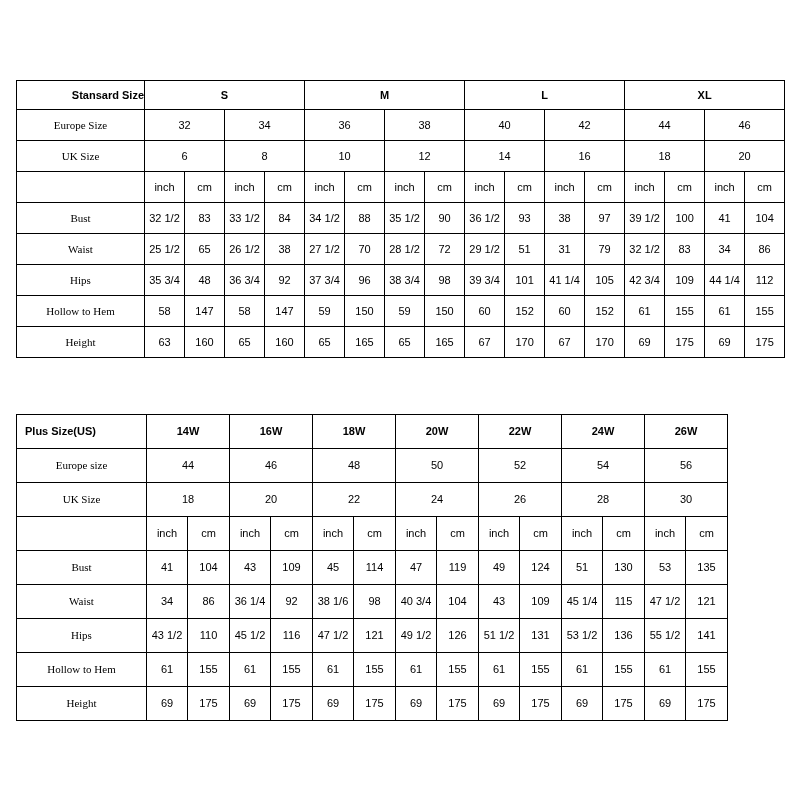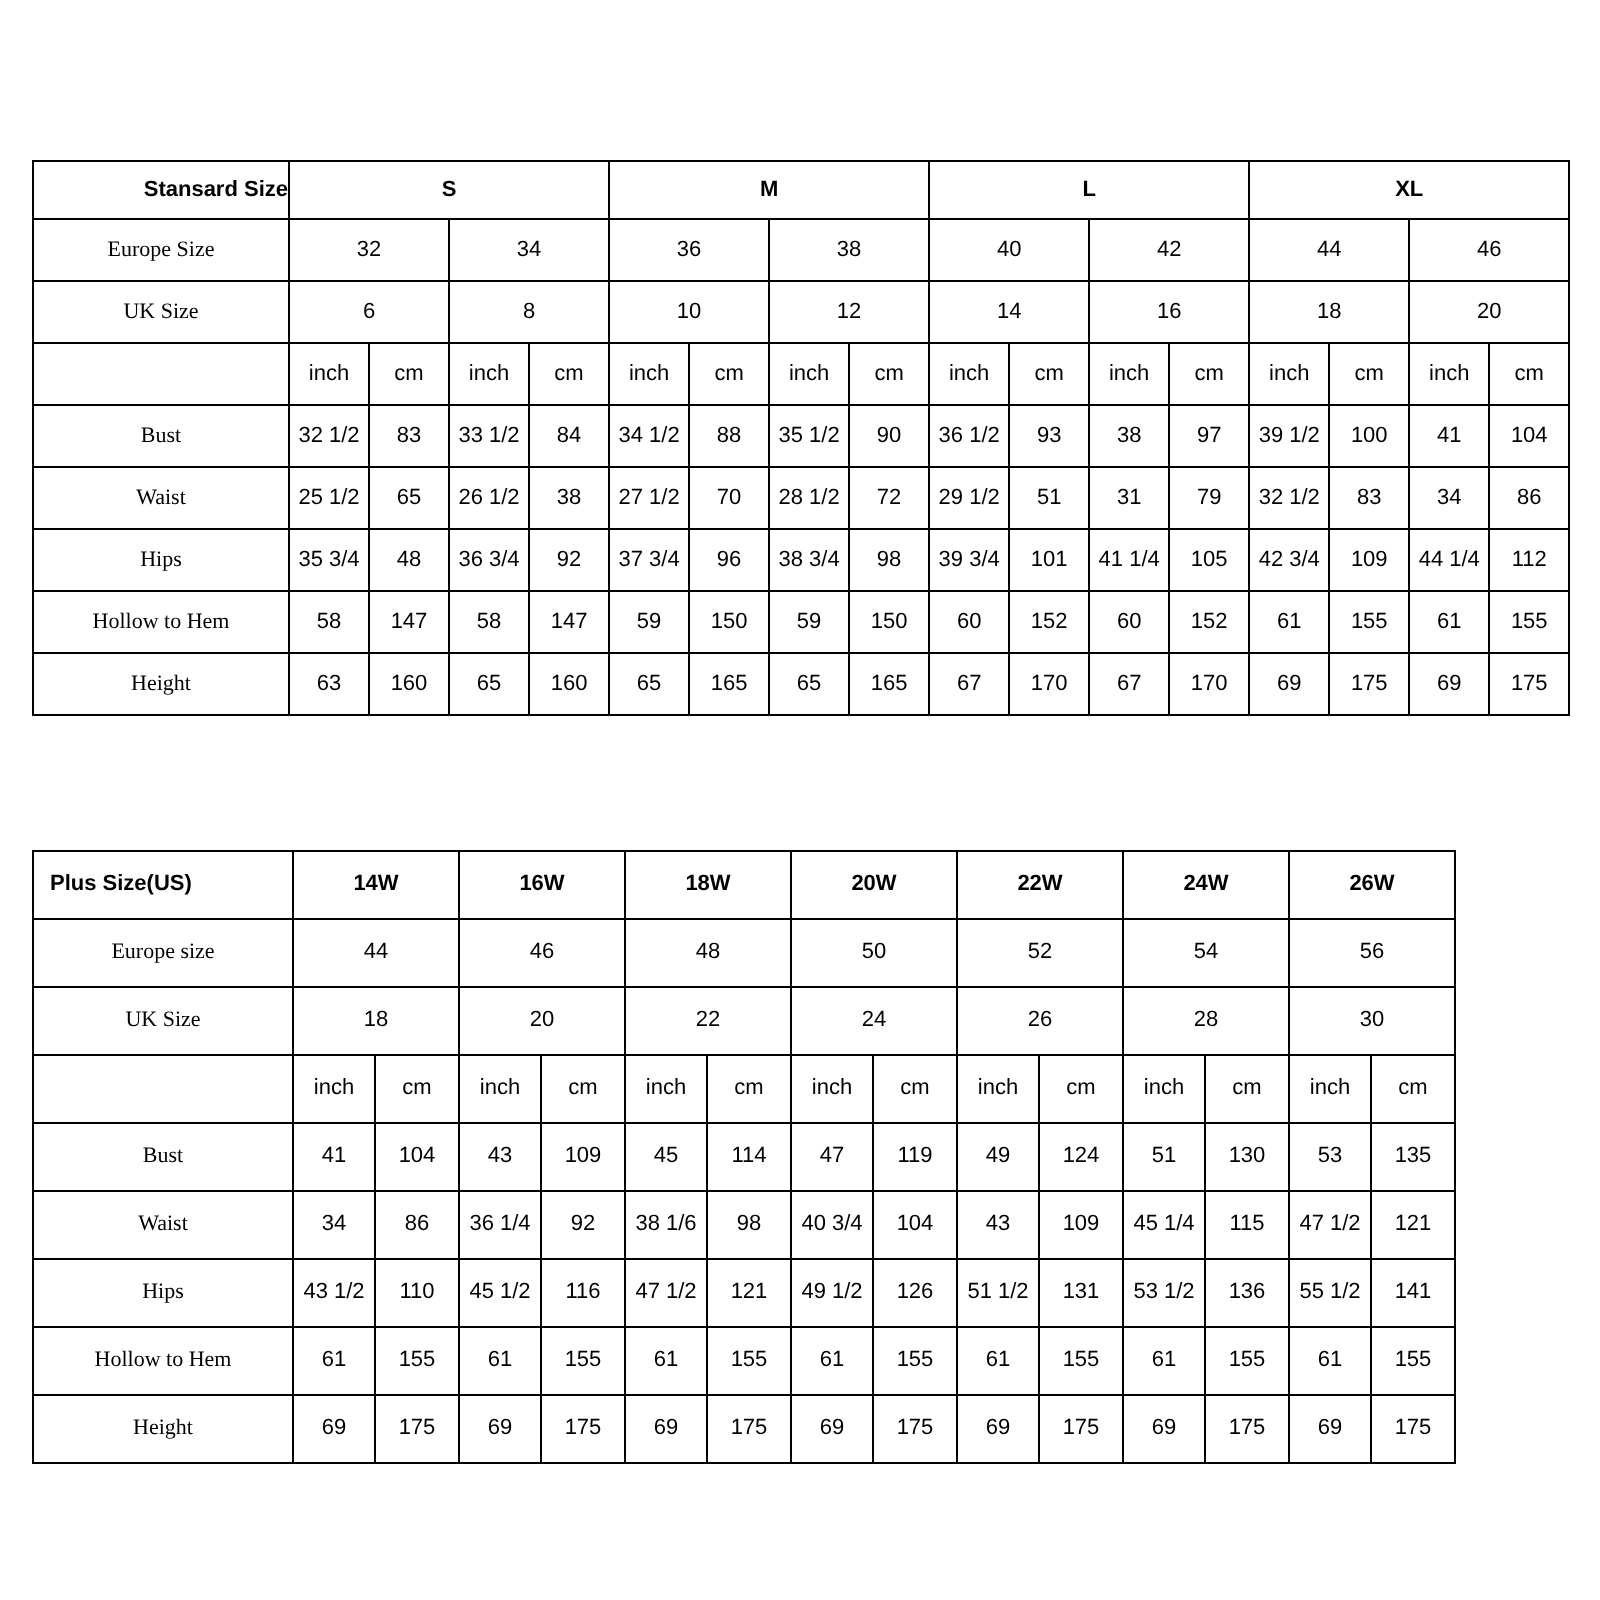--- a/index.html
+++ b/index.html
@@ -59,21 +59,21 @@
     left: 16px;
     top: 80px;
     width: 768px;
   }
   #standard-table td { height: 30px; }
   #standard-table tr.r-first td { height: 28px; }
   
   #plus-table {
     position: absolute;
     left: 16px;
-    top: 425px;
+    top: 414px;
     width: 710px;
   }
   #plus-table td { height: 33px; }
 </style>
 </head>
 <body>
 
 <div class="page">
 
   <table class="size-table" id="standard-table">

